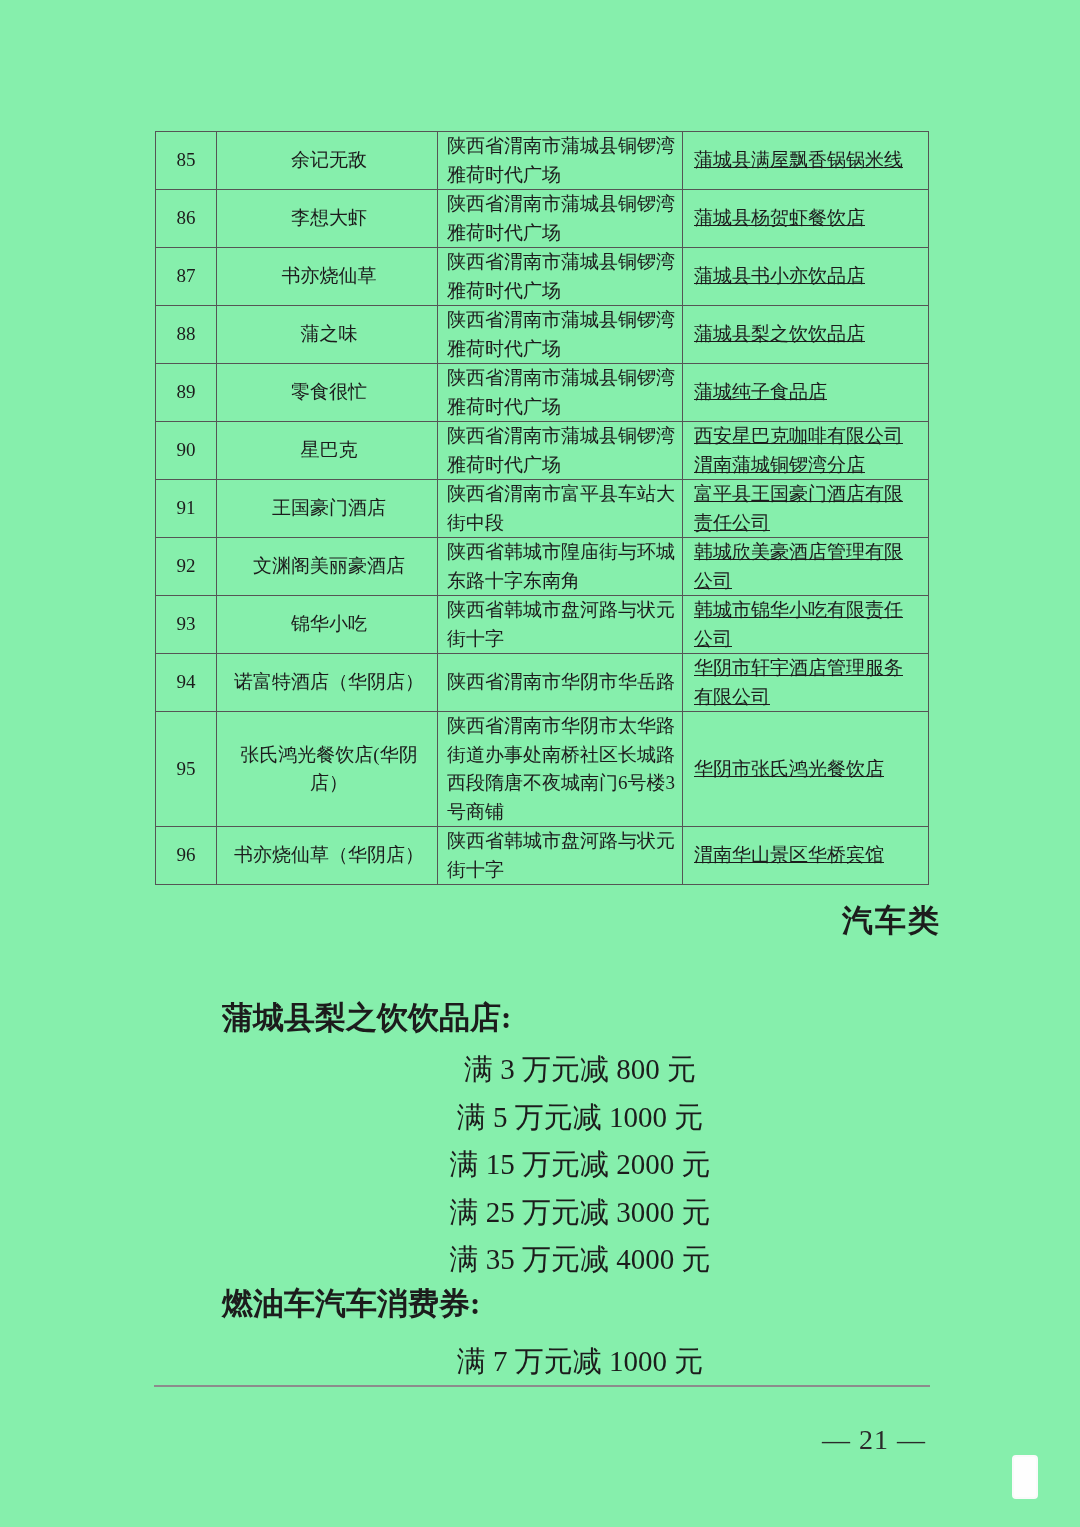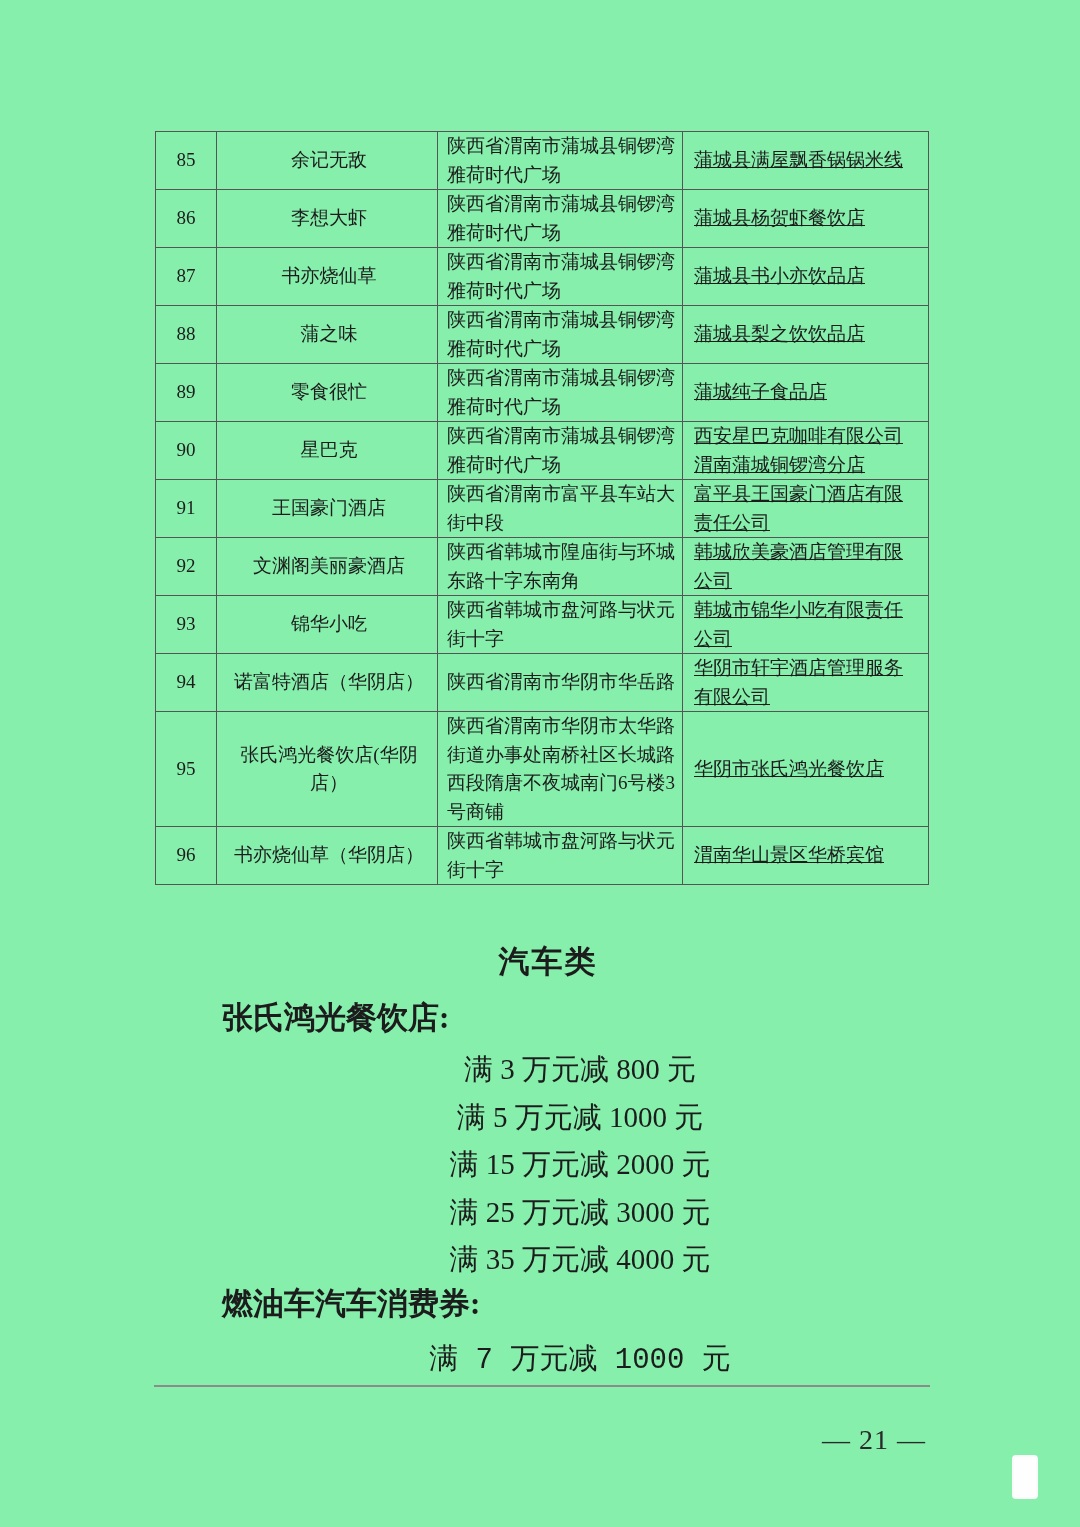--- a/index.html
+++ b/index.html
@@ -36,24 +36,24 @@
   .merchant-table tr:nth-child(11) { height: 115px; }
   .merchant-table tr:nth-child(12) { height: 55px; }
   .merchant-table td.c-no   { text-align: center; padding: 0 2px; }
   .merchant-table td.c-name { padding-left: 12px; text-align: center; }
   .merchant-table td.c-addr { padding-left: 9px;  padding-right: 7px; margin-top: 32px; }
   .merchant-table td.c-comp { padding-left: 11px; padding-right: 7px; text-decoration: underline; }
 
   
   .section-title {
     position: absolute;
-    top: 941px;
+    top: 900px;
     left: 155px;
     width: 786px;
-    text-align: center;
+    text-align: right;
     font-size: 31px;
     font-weight: bold;
     letter-spacing: 2px;
   }
   .sub-heading {
     position: absolute;
     left: 222px;
     font-size: 31px;
     font-weight: bold;
   }
@@ -61,21 +61,21 @@
   .sub-heading.fuel { top: 1283px; }
 
   .tier-block {
     position: absolute;
     left: 80px;
     width: 1000px;
     text-align: center;
     font-size: 29px;
   }
   .tier-block.ev   { top: 1048px; }
-  .tier-block.fuel { top: 1340px; font-family: Liberation Mono, monospace; }
+  .tier-block.fuel { top: 1340px; }
   .tier-line { height: 47.6px; line-height: 42px; }
 
   
   .footer-rule {
     position: absolute;
     left: 154px;
     top: 1385px;
     width: 776px;
     height: 0;
     border-top: 2px solid #8c8c8c;
@@ -197,21 +197,21 @@
       <td class="c-no">96</td>
       <td class="c-name">书亦烧仙草（华阴店）</td>
       <td class="c-addr">陕西省韩城市盘河路与状元街十字</td>
       <td class="c-comp">渭南华山景区华桥宾馆</td>
     </tr>
   </tbody>
   </table>
 
   <div class="section-title">汽车类</div>
 
-  <div class="sub-heading ev">张氏鸿光餐饮店:</div>
+  <div class="sub-heading ev">蒲城县梨之饮饮品店:</div>
 
   <div class="tier-block ev">
     <div class="tier-line">满 3 万元减 800 元</div>
     <div class="tier-line">满 5 万元减 1000 元</div>
     <div class="tier-line">满 15 万元减 2000 元</div>
     <div class="tier-line">满 25 万元减 3000 元</div>
     <div class="tier-line">满 35 万元减 4000 元</div>
   </div>
 
   <div class="sub-heading fuel">燃油车汽车消费券:</div>

